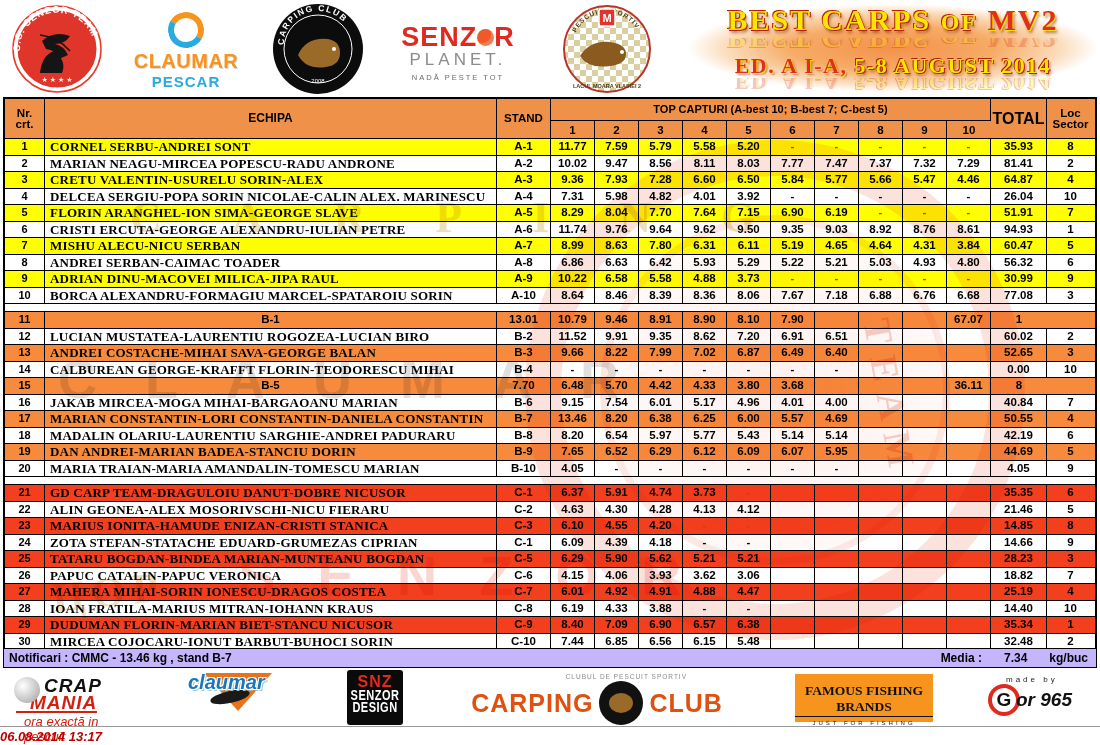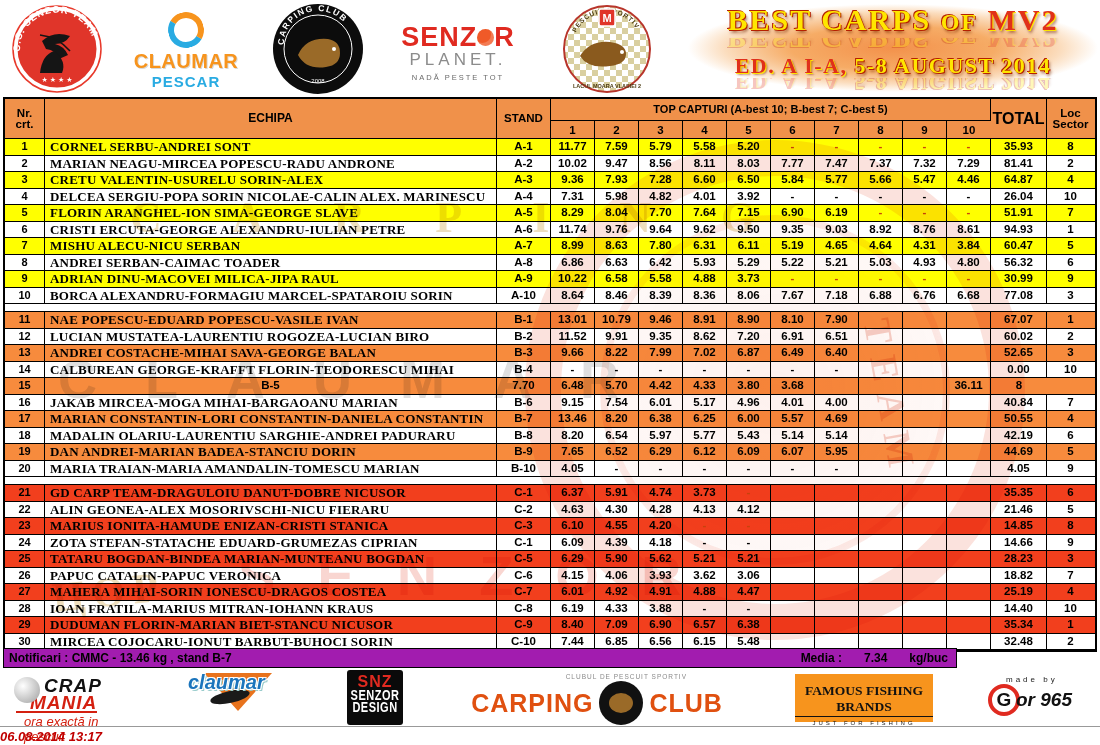--- a/index.html
+++ b/index.html
@@ -69,21 +69,21 @@
   .c-name { text-align:left; padding-left:5px; font-family:"Liberation Serif", serif;
             font-size:13px; letter-spacing:.2px; line-height:15px; }
   .c-nr { font-size:11px; }
   .row-A.hl { background:#FFFF00; }
   .row-B.hl { background:#F78B3D; }
   .row-C.hl { background:#F23F1D; }
   .hl .dash { color:#c8440c; }
   .gap-row { height:8px; background:#fff; border-bottom:1px solid #000; }
 
   
-  .footer-bar { position:absolute; left:3px; top:648px; width:954px; height:20px; background:#a21caf;
+  .footer-bar { position:absolute; left:3px; top:648px; width:1094px; height:20px; background:#c4b5fd;
                 border:1px solid #000; display:flex; align-items:center; font-weight:bold; font-size:12px; }
   .fb-left { padding-left:5px; flex:1; }
   .fb-right { display:flex; gap:22px; padding-right:8px; }
 
   
   .bottom-band { position:absolute; left:0; top:669px; width:1100px; height:57px; background:#fff;padding-left:8px; }
   .lg-crap { left:16px; top:8px; width:120px; }
   .crap-ball { position:absolute; left:-2px; top:0px; width:26px; height:26px; border-radius:50%;
                background:radial-gradient(circle at 9px 9px, #fff, #bbb 70%, #999); }
   .crap-l1 { font-style:italic; font-weight:900; font-size:19px; color:#111; padding-left:28px; line-height:17px; letter-spacing:1px;}
@@ -428,21 +428,20 @@
           <div class="td c-num">7.18</div>
           <div class="td c-num">6.88</div>
           <div class="td c-num">6.76</div>
           <div class="td c-num">6.68</div>
           <div class="td c-total">77.08</div>
           <div class="td c-loc">3</div>
         </div>
         <div class="gap-row"></div>
         <div class="tr row-B hl">
           <div class="td c-nr">11</div>
-          <div class="td c-name">NAE POPESCU-EDUARD POPESCU-VASILE IVAN</div>
           <div class="td c-stand">B-1</div>
           <div class="td c-num">13.01</div>
           <div class="td c-num">10.79</div>
           <div class="td c-num">9.46</div>
           <div class="td c-num">8.91</div>
           <div class="td c-num">8.90</div>
           <div class="td c-num">8.10</div>
           <div class="td c-num">7.90</div>
           <div class="td c-num"></div>
           <div class="td c-num"></div>

